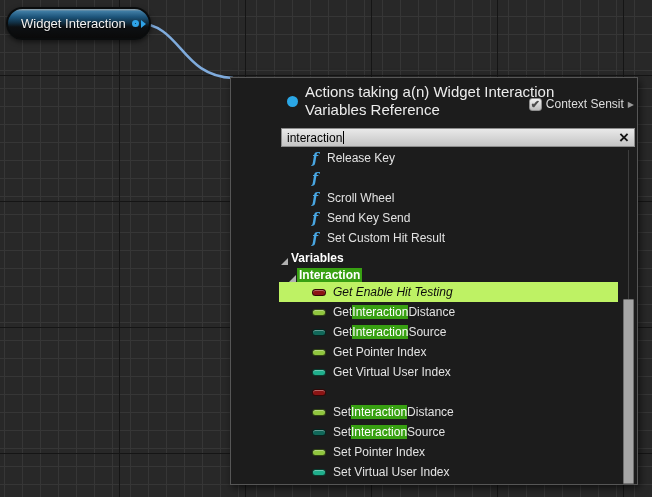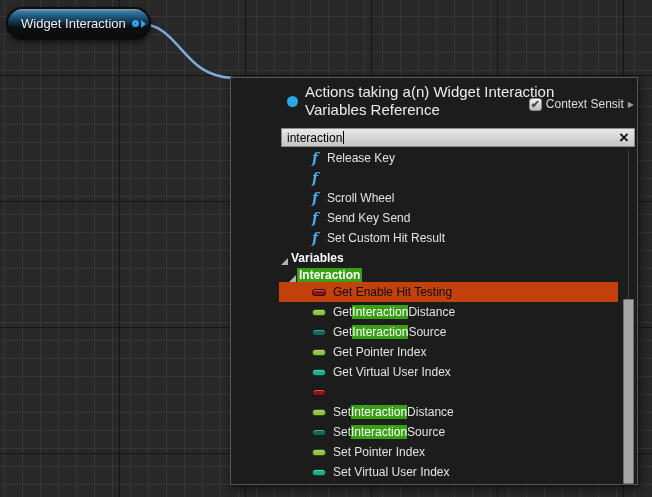--- a/index.html
+++ b/index.html
@@ -59,21 +59,21 @@
   .list{padding-top:1px;}
   .row{height:20px;display:flex;align-items:center;font-size:12px;color:#e2e2e2;margin-right:19px;white-space:nowrap;}
   .row.fn{padding-left:31px;}
   .ficon{width:10px;margin-right:7px;color:#49a7e3;font-family:"DejaVu Serif",serif;font-style:italic;font-weight:bold;font-size:14px;text-align:center;}
   .cat{height:17px;display:flex;align-items:flex-end;font-size:12px;font-weight:bold;color:#fff;padding-left:2px;white-space:nowrap;}
   .cat.sub{padding-left:10px;}
   .tri{width:0;height:0;border-left:7px solid transparent;border-bottom:7px solid #b0b0b0;margin-right:1px;}
   .cat-label{padding:0 2px;}
   .row.var{padding-left:33px;}
   .pill{width:14px;height:7px;border-radius:4px;margin-right:7px;border:1px solid rgba(0,0,0,.65);box-shadow:inset 0 1px 0 rgba(255,255,255,.35);flex:none;}
-  .row.selected{background:#c2410c;color:#0c0c0c;}
+  .row.selected{background:#bef264;color:#0c0c0c;font-style:italic;}
   .hl{color:#fff;padding:0;}
 
   .sb-line{position:absolute;right:8px;top:72px;width:1px;height:150px;background:#3e3e3e;}
   .sb-thumb{position:absolute;right:3px;top:221px;width:11px;height:185px;background:#a6a6a6;border:1px solid #707070;border-radius:1px;}
 </style>
 </head>
 <body>
 
 <div class="canvas">
 

